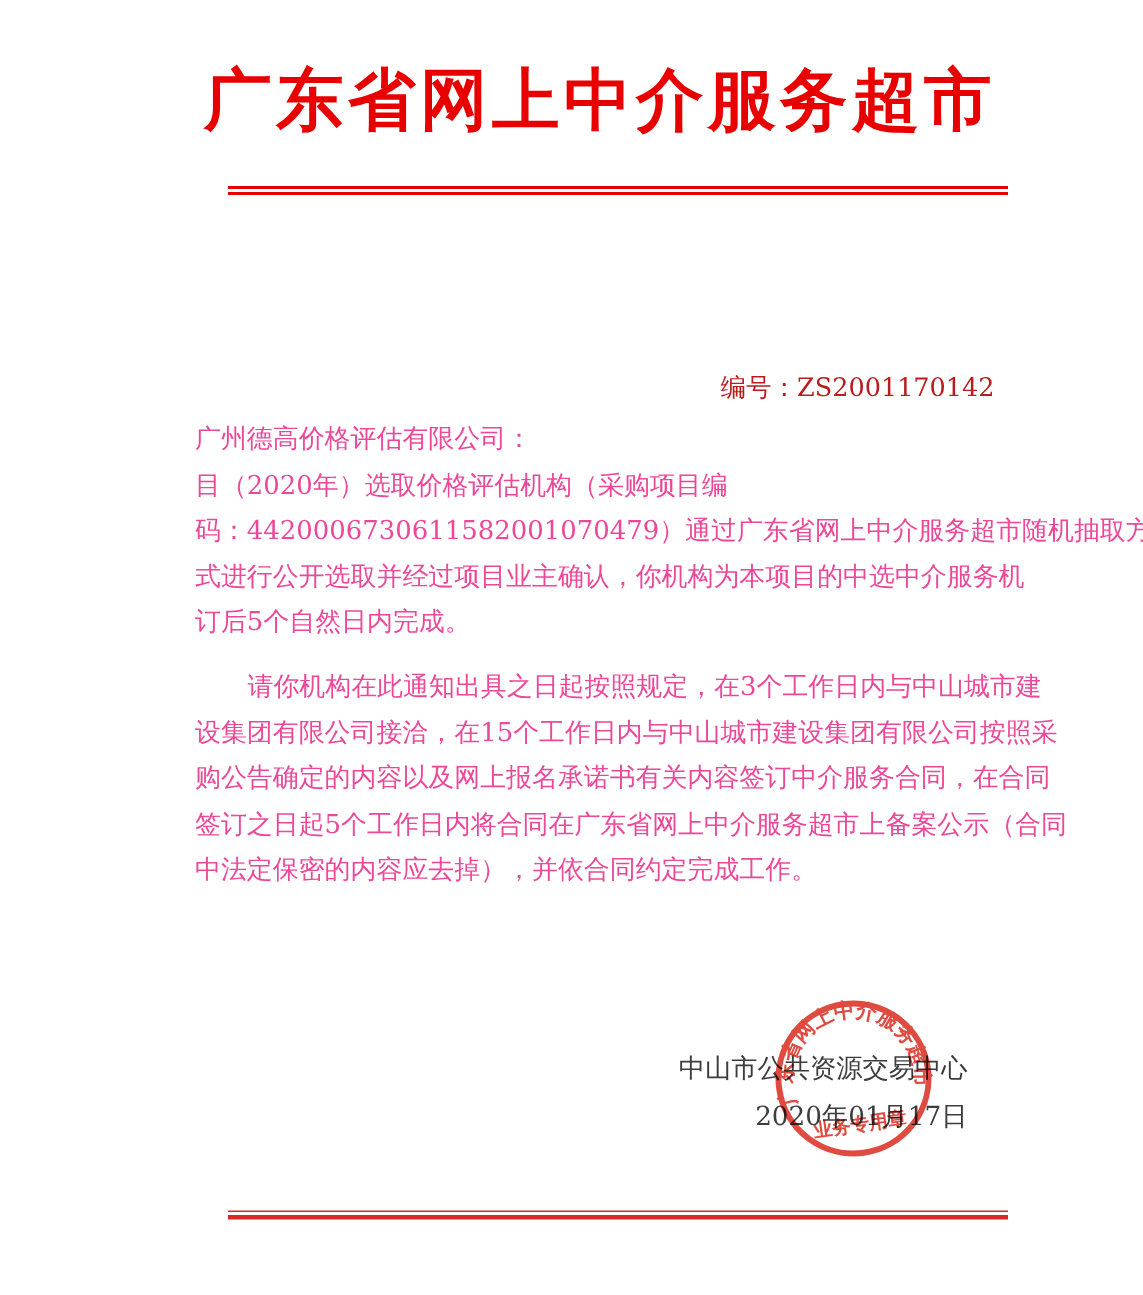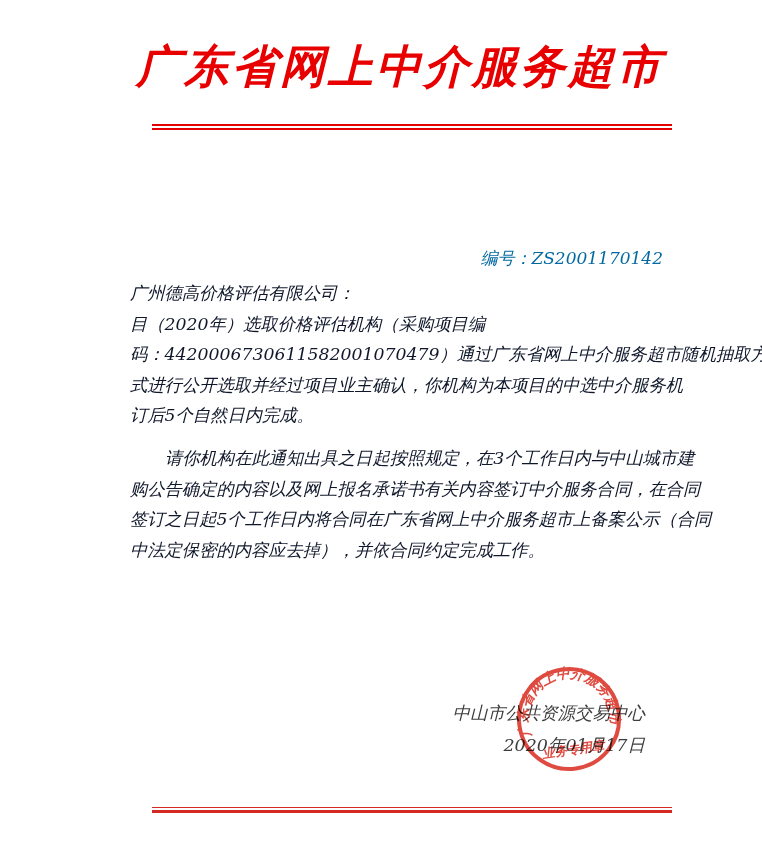--- a/index.html
+++ b/index.html
@@ -6,21 +6,20 @@
   body{
     background:#ffffff;
     font-family:"DejaVu Serif","Liberation Serif",serif;
   }
   .page{
     position:relative;
     width:762px;
     height:863px;
     background:#ffffff;
     overflow:hidden;
-    font-style:italic;
   }
   
   .doc-title{
     position:absolute;
     left:90px; top:38px; width:620px;
     text-align:center;
     font-size:45px;
     font-weight:bold;
     letter-spacing:3px;
     color:#e80000;
@@ -43,29 +42,29 @@
     font-weight:bold;
     color:#222222;
     letter-spacing:1px;
     white-space:nowrap;
   }
   
   .ref-line{
     position:absolute;
     top:247px; right:99px;
     font-size:17px;
-    color:#0369a1;
+    color:#b91c1c;
     white-space:nowrap;
   }
   
   .body-block{
     position:absolute;
     left:130px; top:278px; width:560px;
     font-size:17.3px;
-    color:#0f172a;
+    color:#ec4899;
     line-height:30.6px;
   }
   .body-line{white-space:nowrap;}
   .indent{padding-left:35px;}
   .para-gap{margin-top:12px;}
   .mosaic{
     display:inline-block;
     vertical-align:-3px;
     height:17px;
     background:
@@ -116,20 +115,21 @@
 
   <div class="ref-line"><span>编号：</span><span>ZS2001170142</span></div>
 
   <div class="body-block">
     <div class="body-line">广州德高价格评估有限公司：</div>
     <div class="body-line">目（2020年）选取价格评估机构（采购项目编</div>
     <div class="body-line">码：4420006730611582001070479）通过广东省网上中介服务超市随机抽取方</div>
     <div class="body-line">式进行公开选取并经过项目业主确认，你机构为本项目的中选中介服务机</div>
     <div class="body-line">订后5个自然日内完成。</div>
     <div class="body-line indent para-gap">请你机构在此通知出具之日起按照规定，在3个工作日内与中山城市建</div>
+    <div class="body-line">设集团有限公司接洽，在15个工作日内与中山城市建设集团有限公司按照采</div>
     <div class="body-line">购公告确定的内容以及网上报名承诺书有关内容签订中介服务合同，在合同</div>
     <div class="body-line">签订之日起5个工作日内将合同在广东省网上中介服务超市上备案公示（合同</div>
     <div class="body-line">中法定保密的内容应去掉），并依合同约定完成工作。</div>
   </div>
 
   <div class="signature-block">
     <div>中山市公共资源交易中心</div>
     <div>2020年01月17日</div>
   </div>
 

